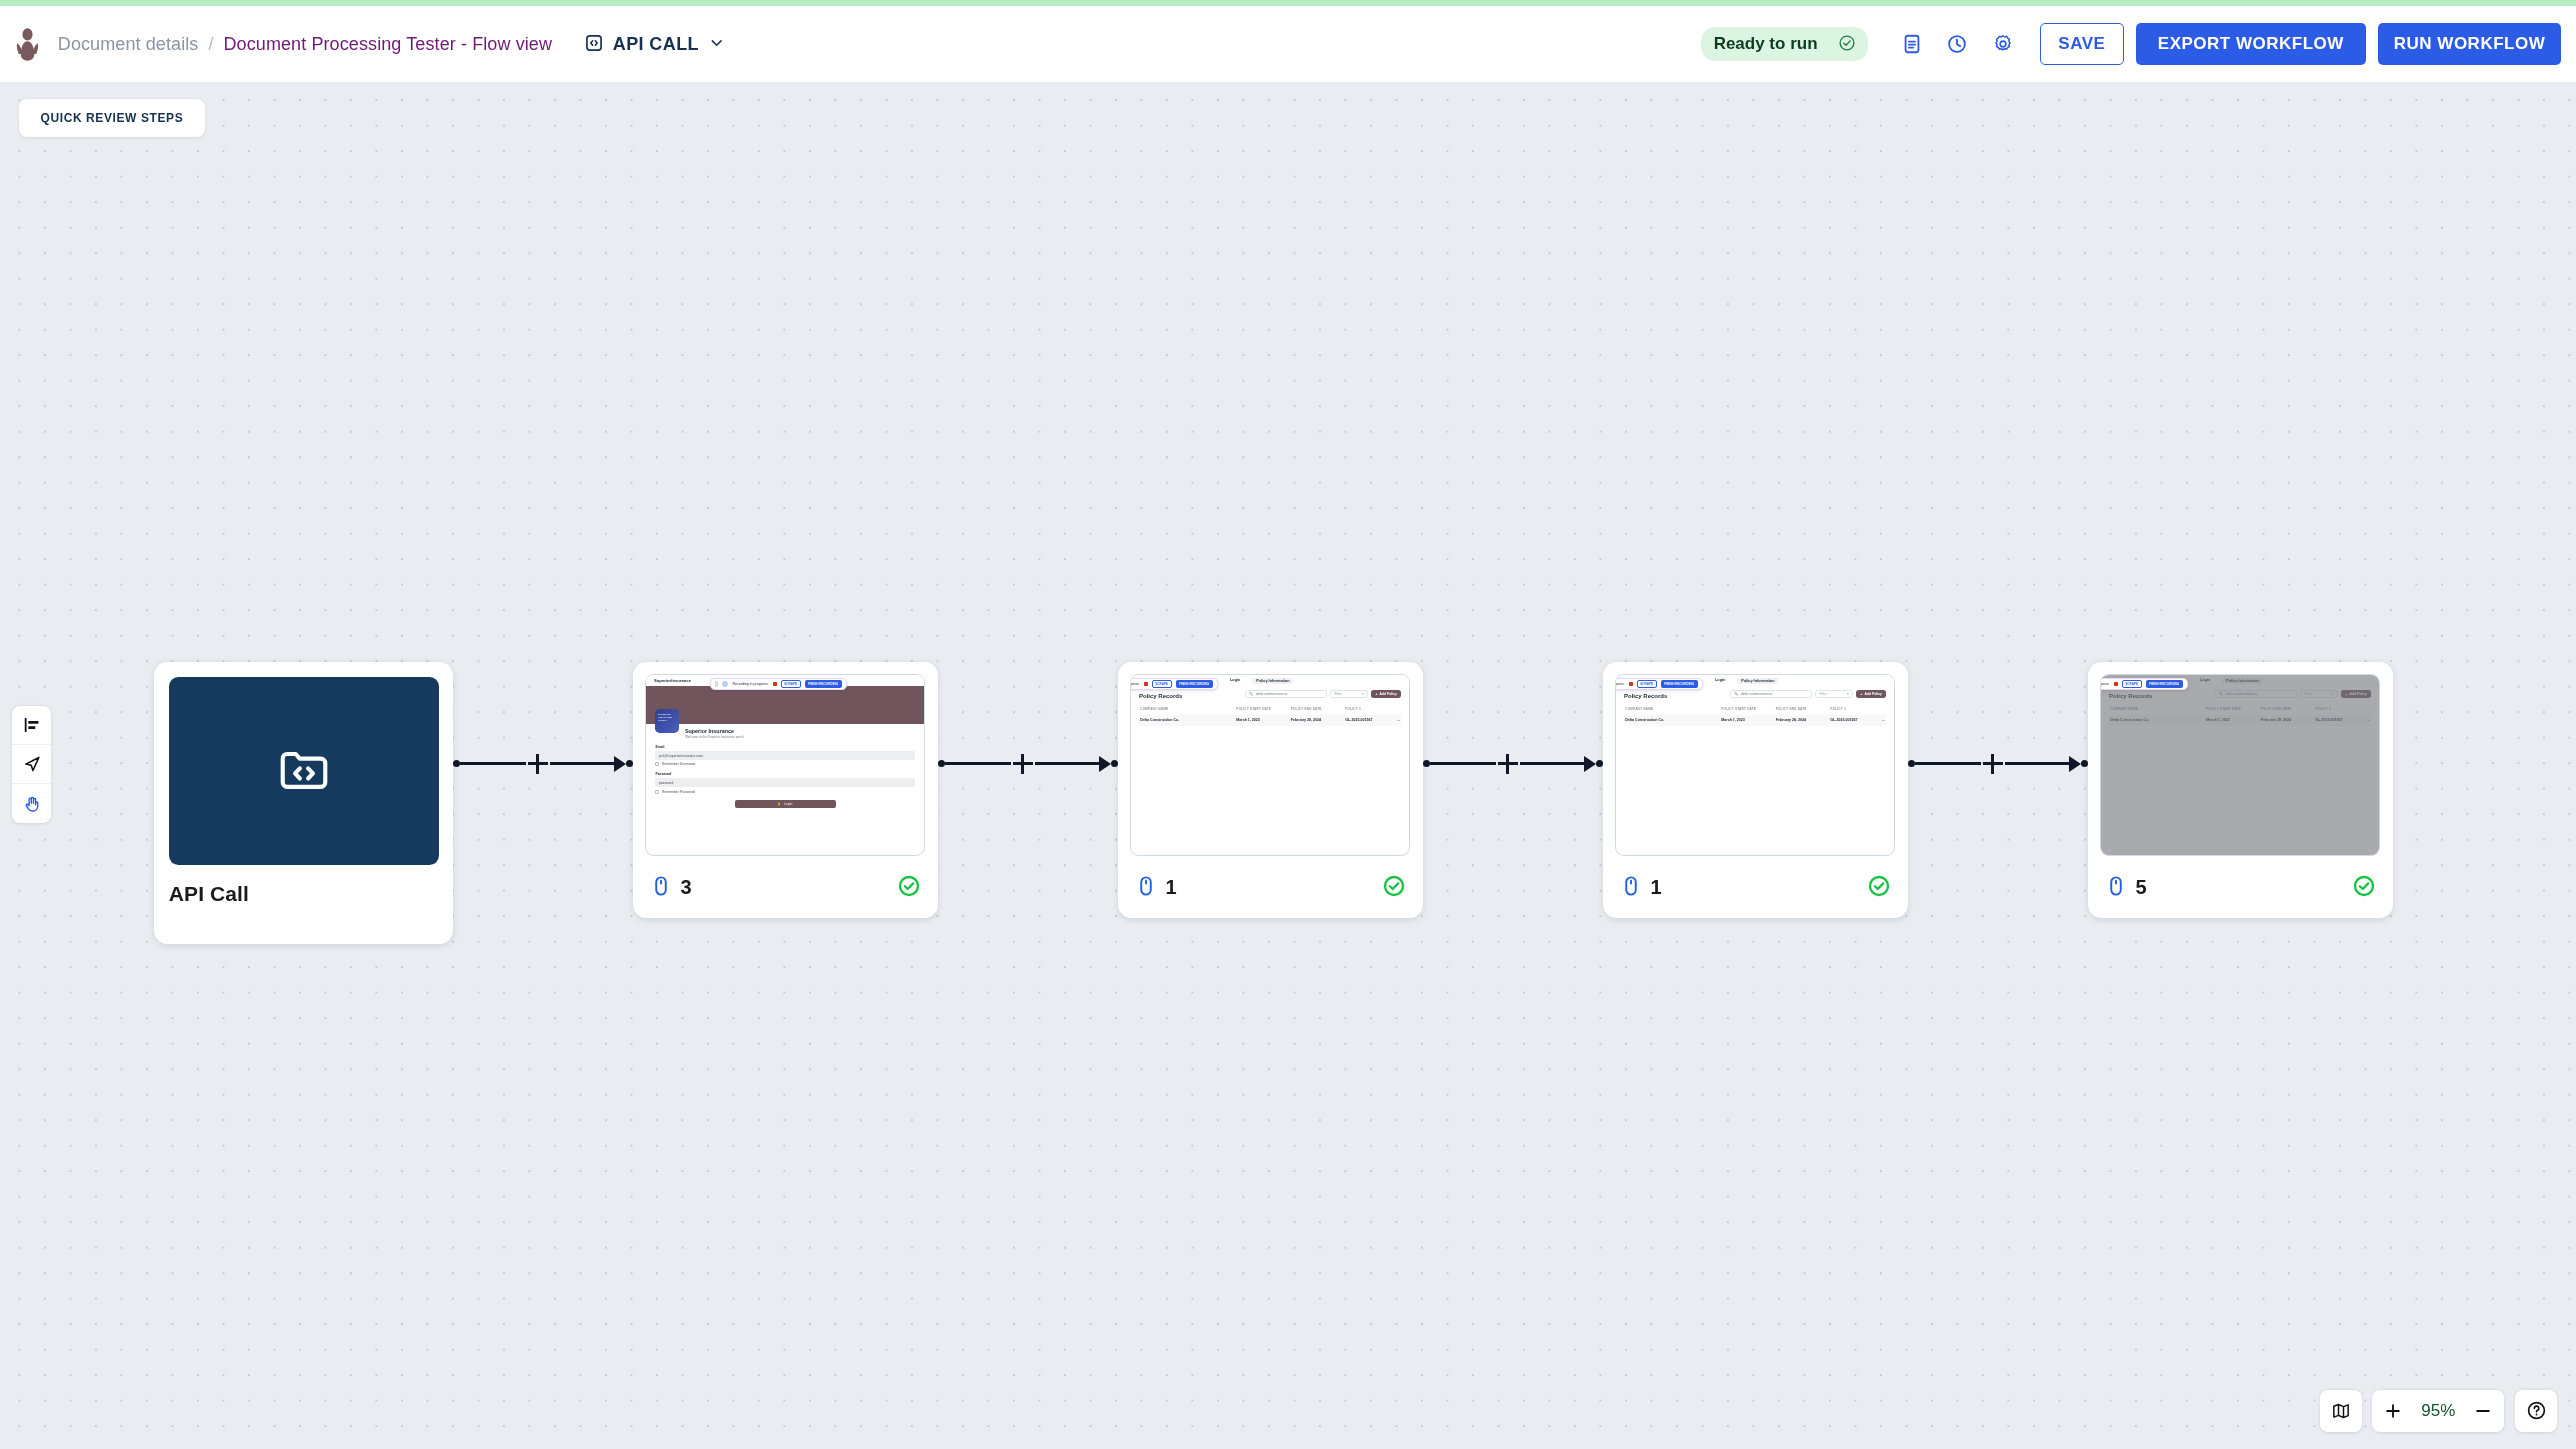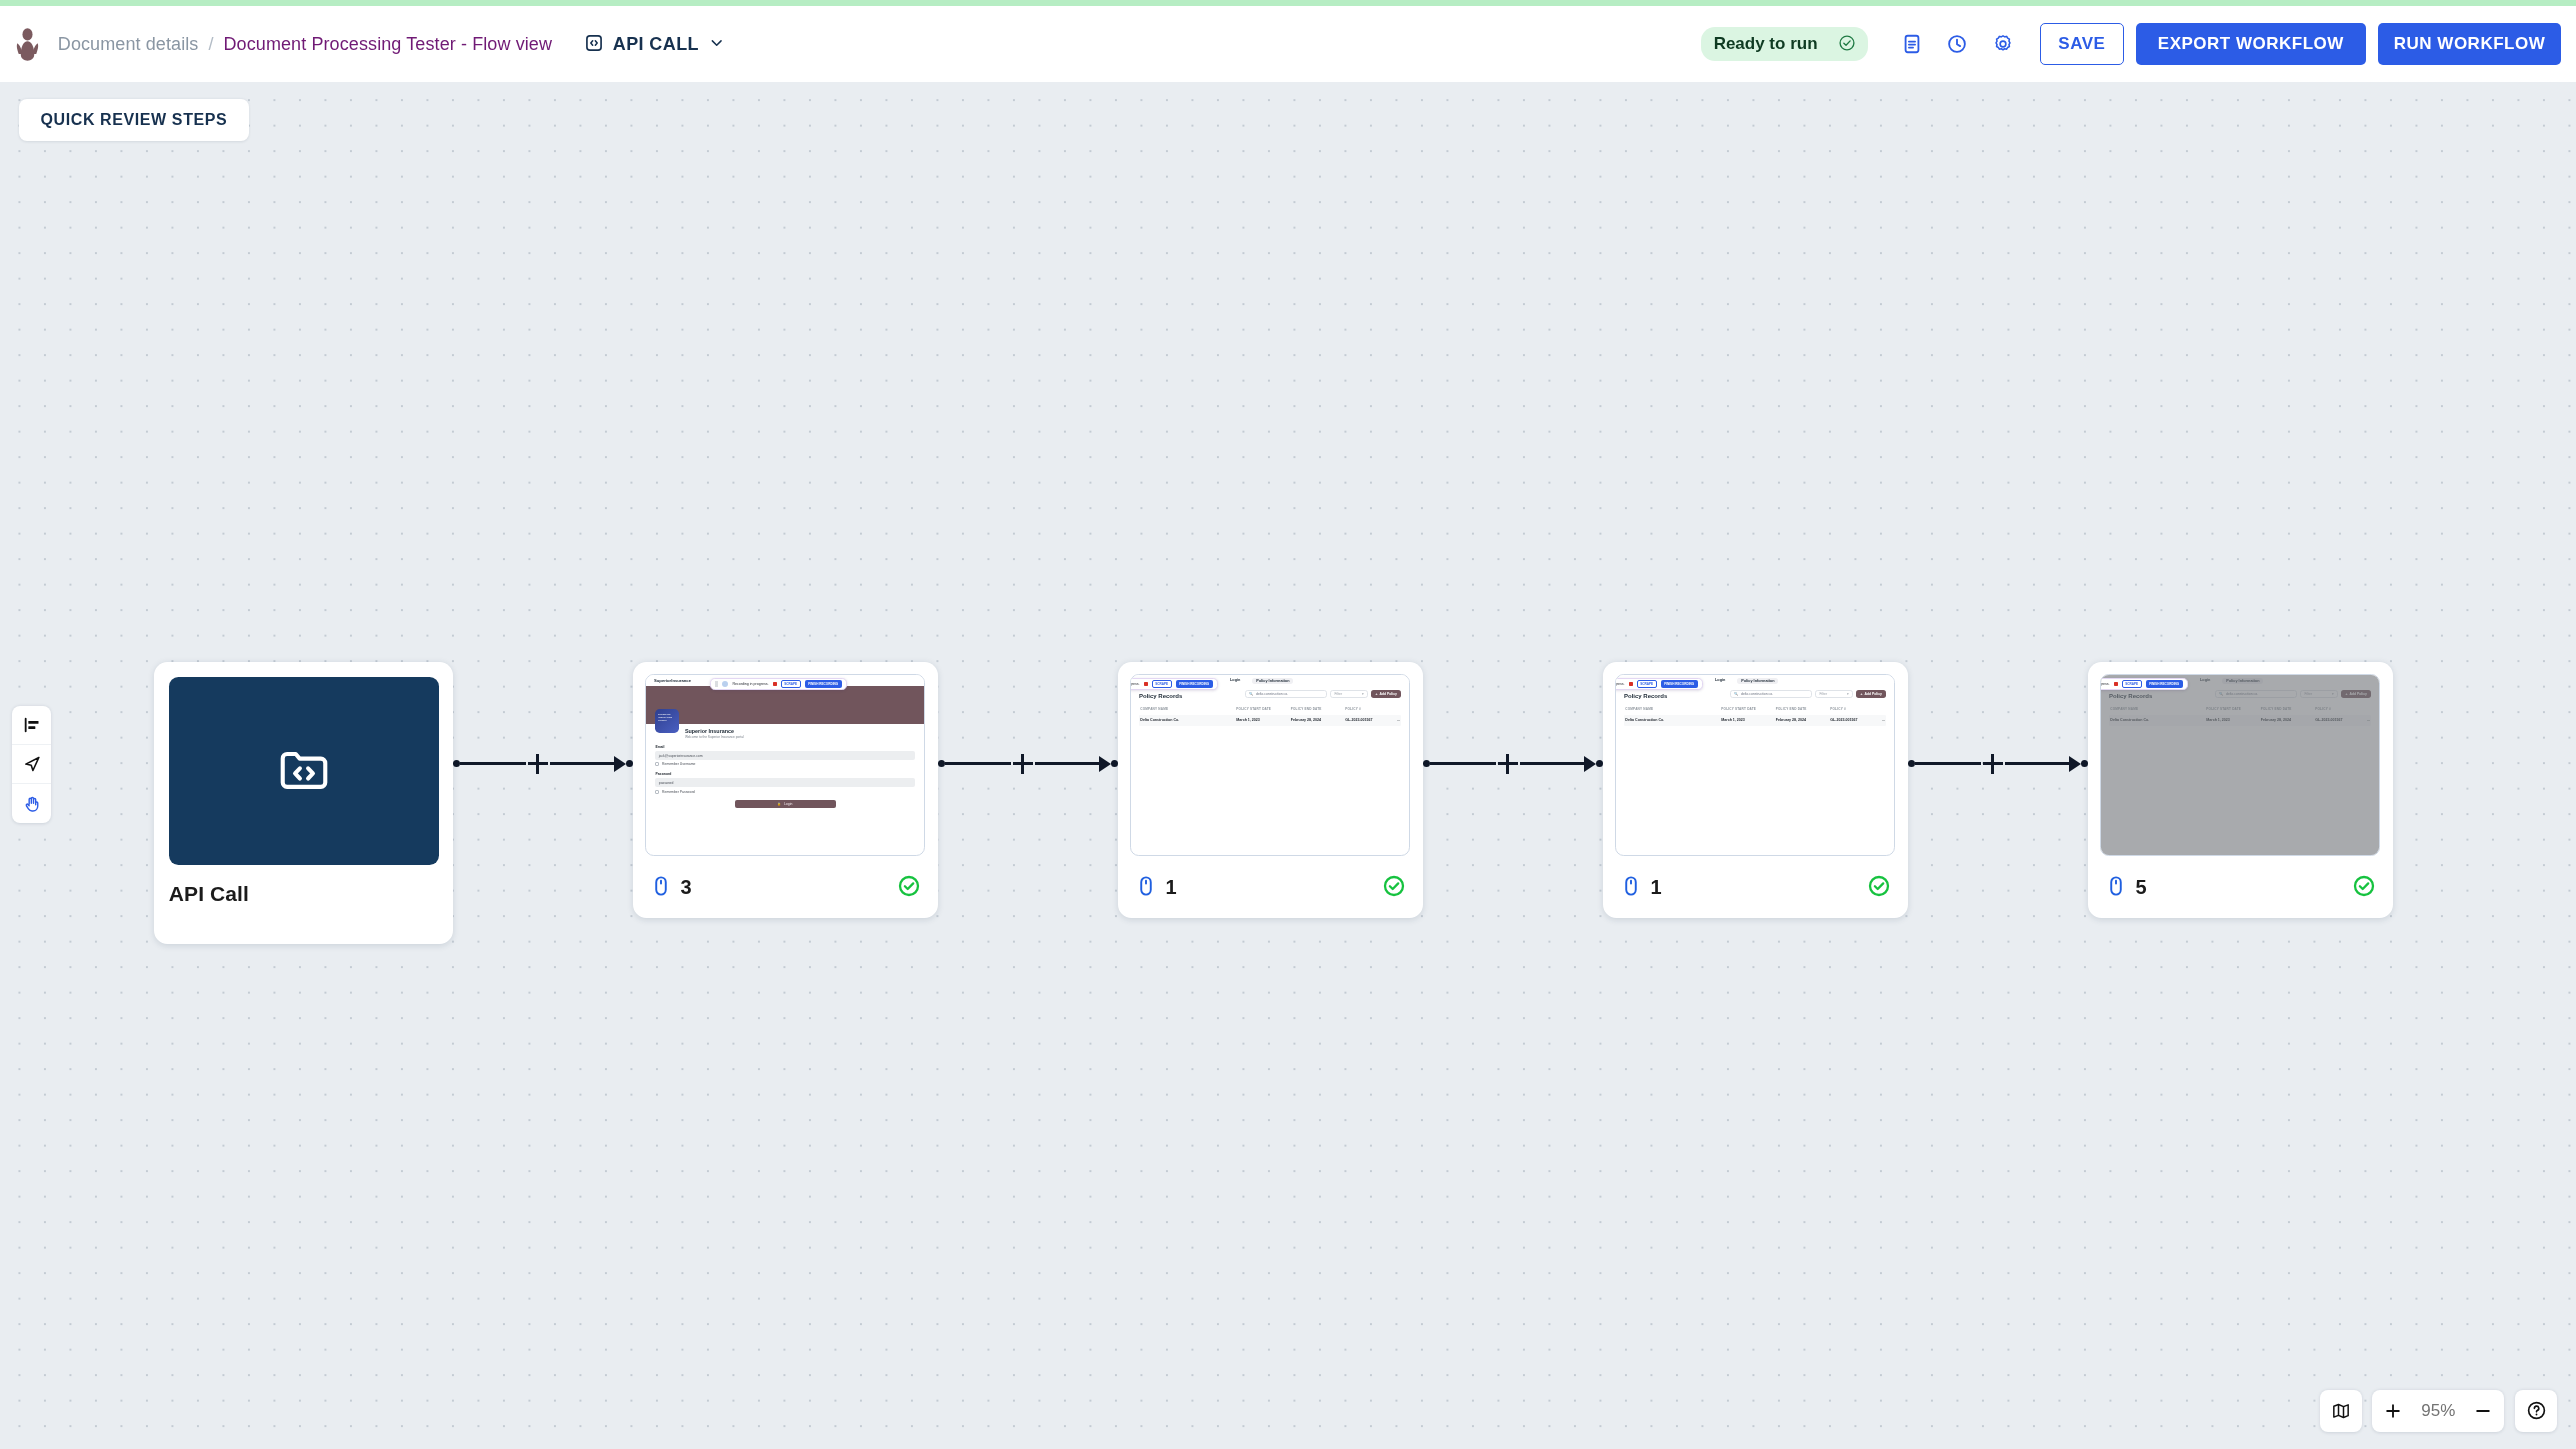--- a/index.html
+++ b/index.html
@@ -79,21 +79,21 @@
     background-image: radial-gradient(#c3cbd3 1.1px, transparent 1.1px);
     background-size: 25.5px 25.5px;
     background-position: 6.7px 5.4px;
     overflow: hidden;
   }
 
   #quick-review {
     position: absolute; top: 17px; left: 19px;
     background: #fff; border-radius: 8px;
     padding: 12px 21.5px;
-    font-size: 16px; font-weight: 700; letter-spacing: 0.6px;
+    font-size: 12px; font-weight: 700; letter-spacing: 0.6px;
     color: #17314f; cursor: pointer;
     box-shadow: 0 0.7px 2.7px rgba(20,40,70,.10);
   }
 
   
   #left-toolbar {
     position: absolute; left: 12px; top: 624px;
     width: 39px; background: #fff; border-radius: 8px;
     box-shadow: 0 0.7px 3.4px rgba(20,40,70,.13);
     overflow: hidden;
@@ -277,21 +277,21 @@
   }
   .pill {
     background: #fff; border-radius: 8px;
     box-shadow: 0 0.7px 3.4px rgba(20,40,70,.13);
     display: flex; align-items: center; height: 42px;
   }
   .pill .pbtn {
     width: 42px; height: 42px; display: flex;
     align-items: center; justify-content: center; cursor: pointer;
   }
-  #zoom-level { font-size: 17px; color: #737373; padding: 0 2.7px; min-width: 48px; text-align: center; }
+  #zoom-level { font-size: 17px; color: #14532d; padding: 0 2.7px; min-width: 48px; text-align: center; }
 </style>
 </head>
 <body>
 
 <div id="progress-bar"></div>
 
 <div id="header">
 
   <div id="logo">
     <svg viewBox="0 0 46 52" width="31" height="35">

